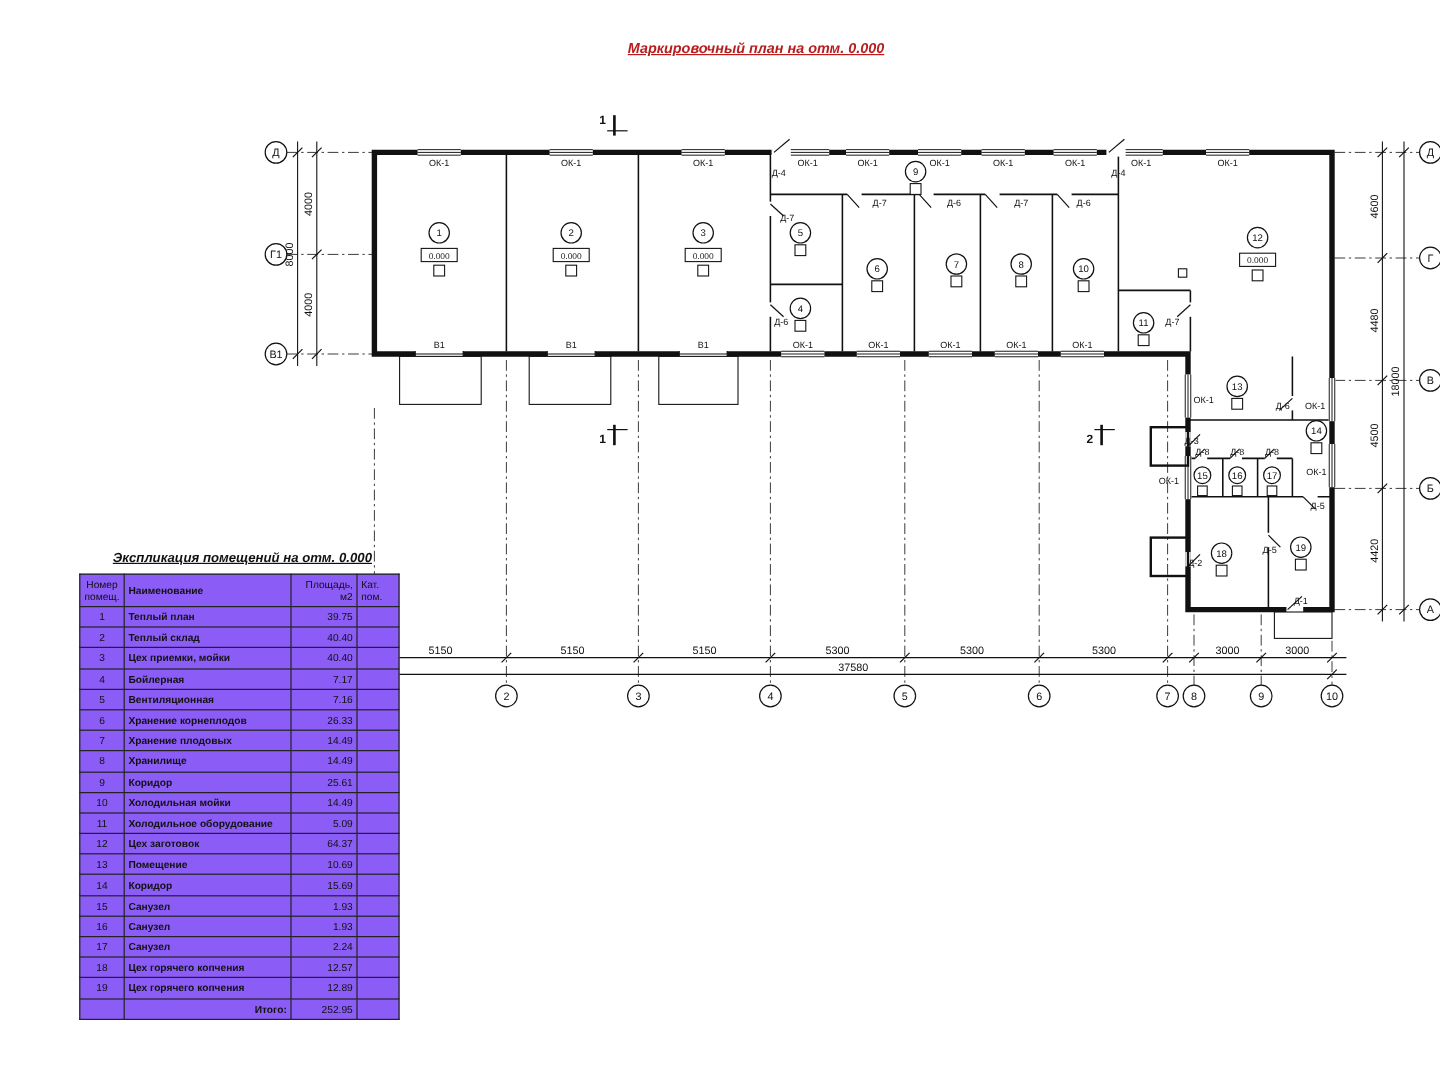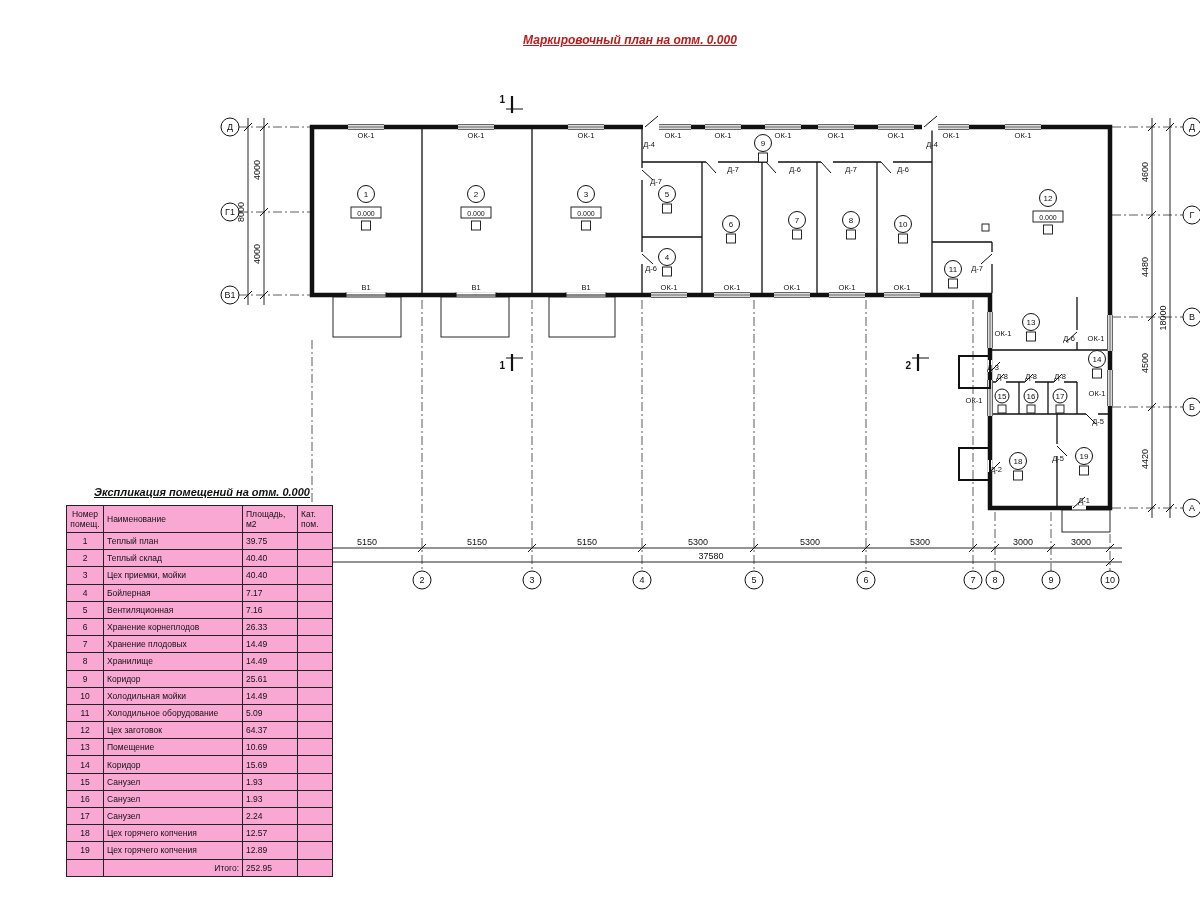--- a/index.html
+++ b/index.html
@@ -1,27 +1,27 @@
 <!DOCTYPE html>
 <html><head>
 <meta charset="utf-8">
 <style>
   html,body{margin:0;padding:0;background:#e9e9e9;}
   .sheet{position:relative;width:1200px;height:900px;background:#fff;font-family:"Liberation Sans",sans-serif;overflow:hidden;}
   .plan-title{position:absolute;top:33px;left:440px;width:380px;text-align:center;font-size:12px;font-style:italic;font-weight:bold;text-decoration:underline;color:#b91c1c;}
   svg.plan{position:absolute;top:0;left:0;}
-  .expl{position:absolute;left:30px;top:486px;color:#111;padding-left:36px;}
+  .expl{position:absolute;left:30px;top:459px;color:#111;padding-left:36px;}
   .expl-title{font-size:11px;font-style:italic;font-weight:bold;text-decoration:underline;margin:0 0 7px 28px;}
-  table.expl-table{border-collapse:collapse;background:#f9a8d4;}
+  table.expl-table{border-collapse:collapse;background:#8b5cf6;}
   .expl-table th,.expl-table td{border:1px solid #222;font-size:8.5px;font-weight:normal;padding:1px 3px;color:#111;}
   .expl-table th{white-space:pre-line;text-align:center;vertical-align:middle;height:24px;}
   .expl-table td{height:14.2px;}
   td.c-num,th.c-num{width:30px;text-align:center;}
-  td.c-name,th.c-name{width:132px;text-align:left;}
-  td.c-area,th.c-area{width:48px;text-align:left;}
+  td.c-name,th.c-name{width:132px;text-align:left;font-weight:bold;}
+  td.c-area,th.c-area{width:48px;text-align:right;}
   td.c-cat,th.c-cat{width:28px;text-align:left;}
   td.total-label{text-align:right;}
   
   .t{fill:#111;}
   .mid{text-anchor:middle;}
   .lbl{font-size:7.5px;}
   .dim{font-size:9px;}
   .ax{font-size:9px;}
   .rn{font-size:8px;}
   .el{font-size:7px;}

